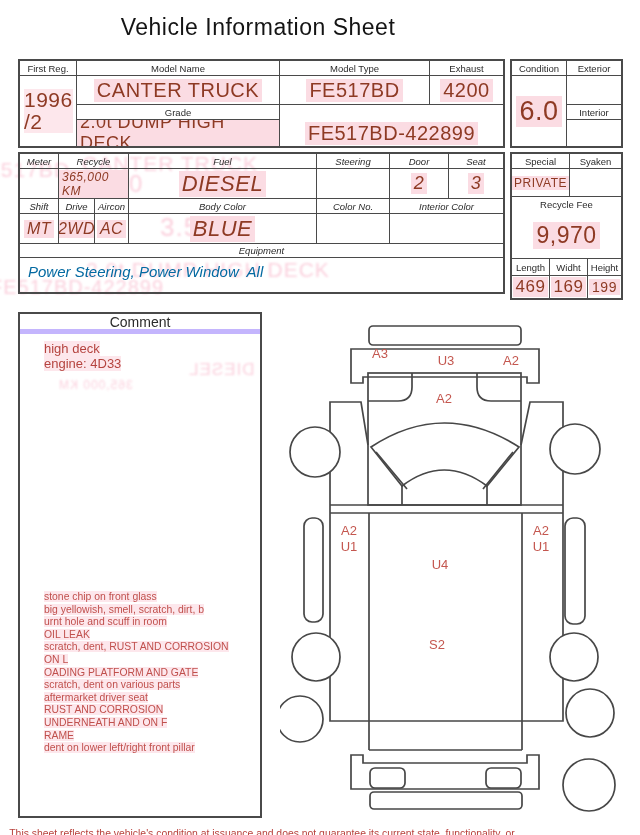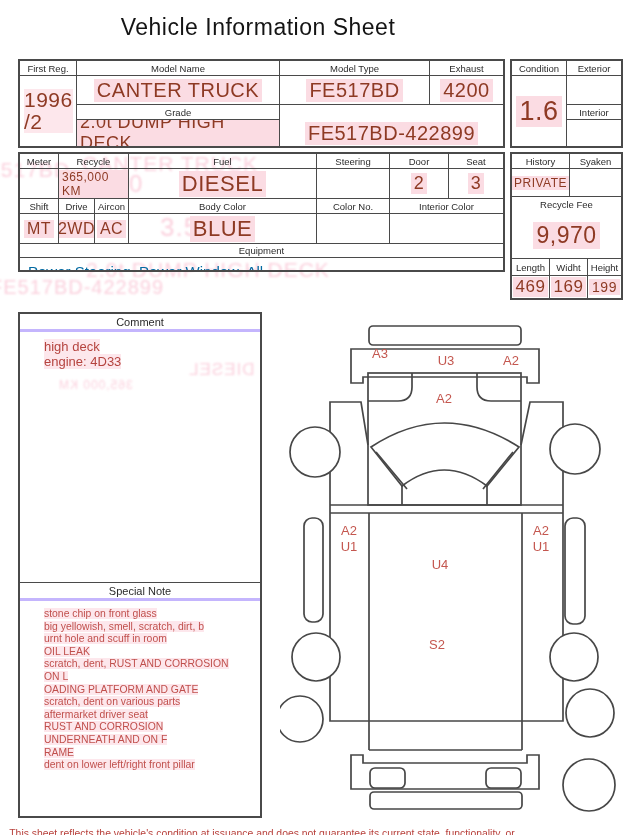--- a/index.html
+++ b/index.html
@@ -21,32 +21,32 @@
   .hl{background:#fbdce3;padding:0 3px;}
   .big{font-size:20px;}
   .left-al{justify-content:flex-start !important;}
 
   #tableA{left:18px;top:59px;width:487px;height:89px;
           grid-template-columns:57px 203px 150px 1fr;
           grid-template-rows:15px 29px 15px 1fr;}
   #tableB{left:510px;top:59px;width:113px;height:89px;
           grid-template-columns:55px 1fr;
           grid-template-rows:15px 29px 15px 1fr;}
-  #tableC{left:18px;top:152px;width:487px;height:120px;
+  #tableC{left:18px;top:152px;width:487px;height:142px;
           grid-template-columns:39px 36px 34px 188px 73px 59px 1fr;
-          grid-template-rows:15px 30px 15px 30px 14px 1fr;}
+          grid-template-rows:15px 30px 15px 30px 14px 1fr;font-style:italic;}
   #tableD{left:510px;top:152px;width:113px;height:148px;
           grid-template-columns:38px 20px 18px 1fr;
           grid-template-rows:15px 28px 15px 47px 17px 1fr;}
 
   #commentBox{position:absolute;left:18px;top:312px;width:244px;height:506px;
               border:2px solid #4a4a4a;box-sizing:border-box;display:flex;
               flex-direction:column;z-index:1;}
   .sec-head{height:15px;flex:0 0 15px;display:flex;align-items:center;justify-content:center;
-            font-size:11px;color:#2b2b2b;border-bottom:3px solid #c4b5fd;}
+            font-size:14px;color:#2b2b2b;border-bottom:5px solid #c4b5fd;}
   .note-head{border-top:1px solid #4a4a4a;}
   .red-block{padding:7px 24px;color:#b5443f;}
   #commentText{flex:0 0 236px;font-size:13px;line-height:15px;white-space:pre-line;}
   #noteText{flex:1;font-size:10.4px;line-height:12.6px;white-space:pre-line;color:#c0504d;}
   .inline-hl{background:#fde7ec;}
 
   .footer{position:absolute;left:0;top:828px;width:524px;text-align:center;
           font-size:10.4px;color:#b8413c;}
 
   .ghost{position:absolute;color:#f590ae;opacity:.42;filter:blur(1px);
@@ -95,21 +95,21 @@
       </div>
     <div class="val big nbr nbb" style="grid-column:3/5;grid-row:4">
         <span class="hl">FE517BD-422899</span>
       </div>
   </div>
 
   <div class="tbl" id="tableB">
     <div class="lab" style="grid-column:1;grid-row:1">Condition</div>
     <div class="lab nbr" style="grid-column:2;grid-row:1">Exterior</div>
     <div class="val nbb" style="grid-column:1;grid-row:2/5;font-size:27px">
-        <span class="hl">1.6</span>
+        <span class="hl">6.0</span>
       </div>
     <div class="val nbr" style="grid-column:2;grid-row:2"></div>
     <div class="lab nbr" style="grid-column:2;grid-row:3">Interior</div>
     <div class="val nbr nbb" style="grid-column:2;grid-row:4"></div>
   </div>
 
   <div class="tbl" id="tableC">
     <div class="lab" style="grid-column:1;grid-row:1">Meter</div>
     <div class="lab" style="grid-column:2/4;grid-row:1">Recycle</div>
     <div class="lab" style="grid-column:4;grid-row:1">Fuel</div>
@@ -152,21 +152,21 @@
         <span class="hl">BLUE</span>
       </div>
     <div class="val" style="grid-column:5;grid-row:4"></div>
     <div class="val nbr" style="grid-column:6/8;grid-row:4"></div>
 
     <div class="lab nbr" style="grid-column:1/8;grid-row:5">Equipment</div>
     <div class="nbr nbb left-al" style="grid-column:1/8;grid-row:6;align-items:flex-start;padding:5px 8px;font-size:15px;color:#0369a1;white-space:pre-wrap">Power Steering, Power Window  All</div>
   </div>
 
   <div class="tbl" id="tableD">
-    <div class="lab" style="grid-column:1/3;grid-row:1">History</div>
+    <div class="lab" style="grid-column:1/3;grid-row:1">Special</div>
     <div class="lab nbr" style="grid-column:3/5;grid-row:1">Syaken</div>
     <div class="val" style="grid-column:1/3;grid-row:2;font-size:12px">
         <span class="hl">PRIVATE</span>
       </div>
     <div class="val nbr" style="grid-column:3/5;grid-row:2"></div>
     <div class="lab nbr" style="grid-column:1/5;grid-row:3;border-bottom:none">Recycle Fee</div>
     <div class="val nbr" style="grid-column:1/5;grid-row:4;font-size:23px">
         <span class="hl">9,970</span>
       </div>
     <div class="lab" style="grid-column:1;grid-row:5">Length</div>
@@ -180,21 +180,20 @@
       </div>
     <div class="val nbr nbb" style="grid-column:4;grid-row:6;font-size:14px">
         <span class="hl">199</span>
       </div>
   </div>
 
   <div id="commentBox">
     <div class="sec-head">Comment</div>
     <div class="red-block" id="commentText"><span class="inline-hl">high deck
 engine: 4D33</span></div>
-    <div class="sec-head note-head">Special Note</div>
     <div class="red-block" id="noteText"><span class="inline-hl">stone chip on front glass
 big yellowish, smell, scratch, dirt, b
 urnt hole and scuff in room
 OIL LEAK
 scratch, dent, RUST AND CORROSION ON L
 OADING PLATFORM AND GATE
 scratch, dent on various parts
 aftermarket driver seat
 RUST AND CORROSION UNDERNEATH AND ON F
 RAME

